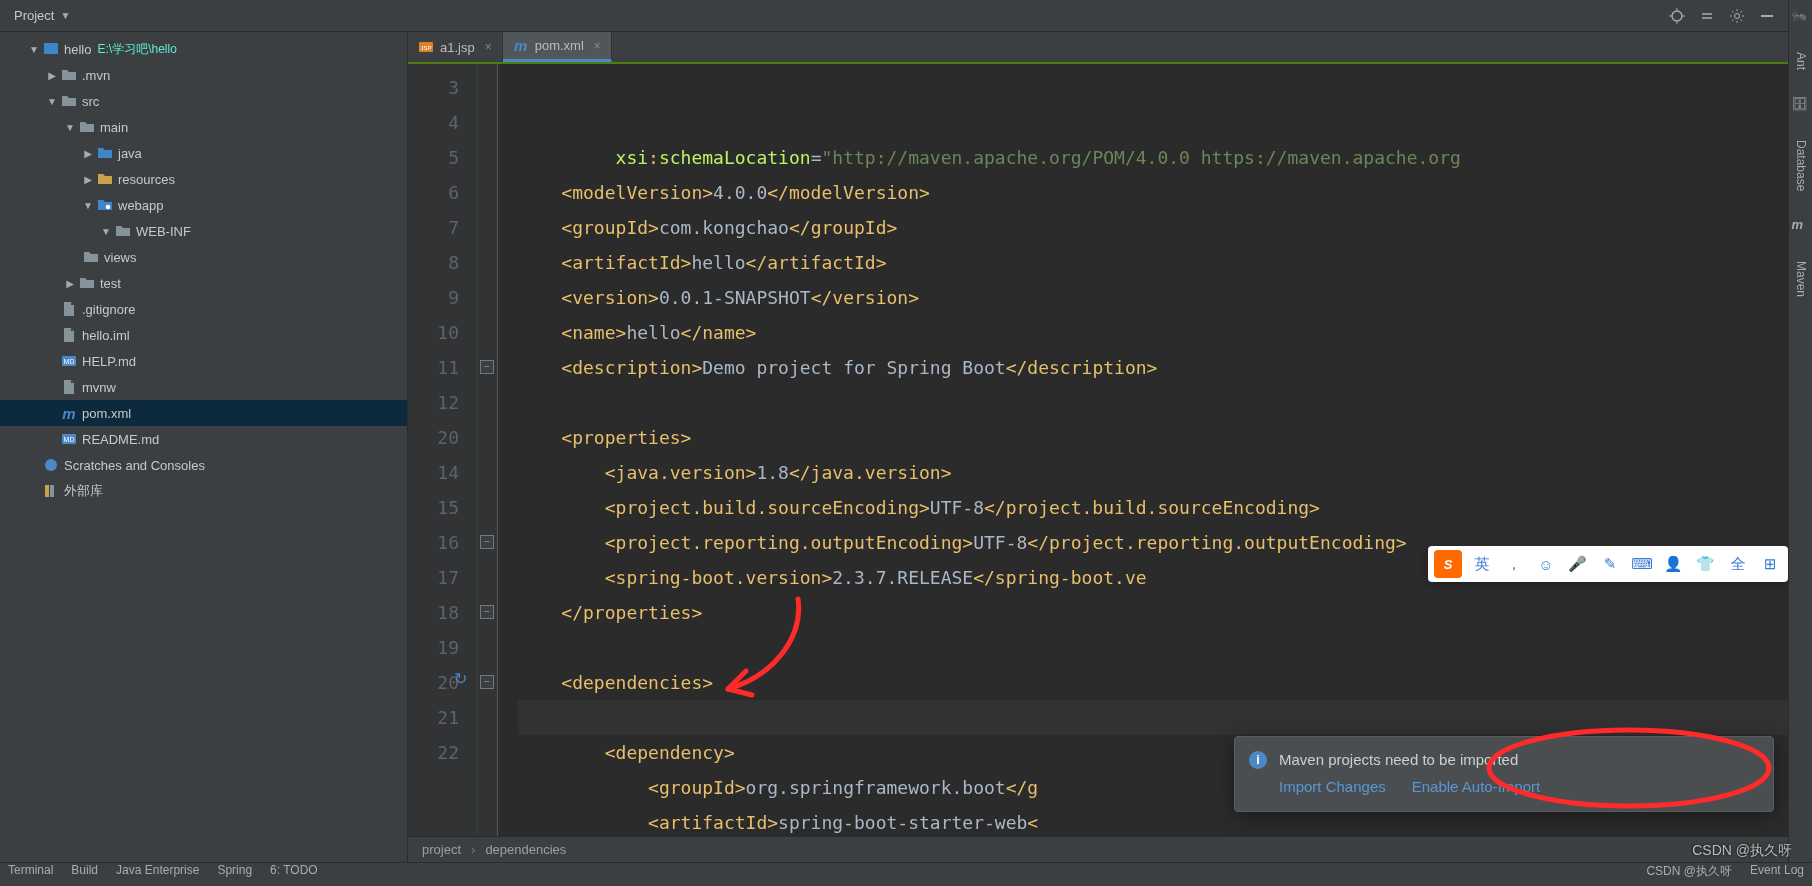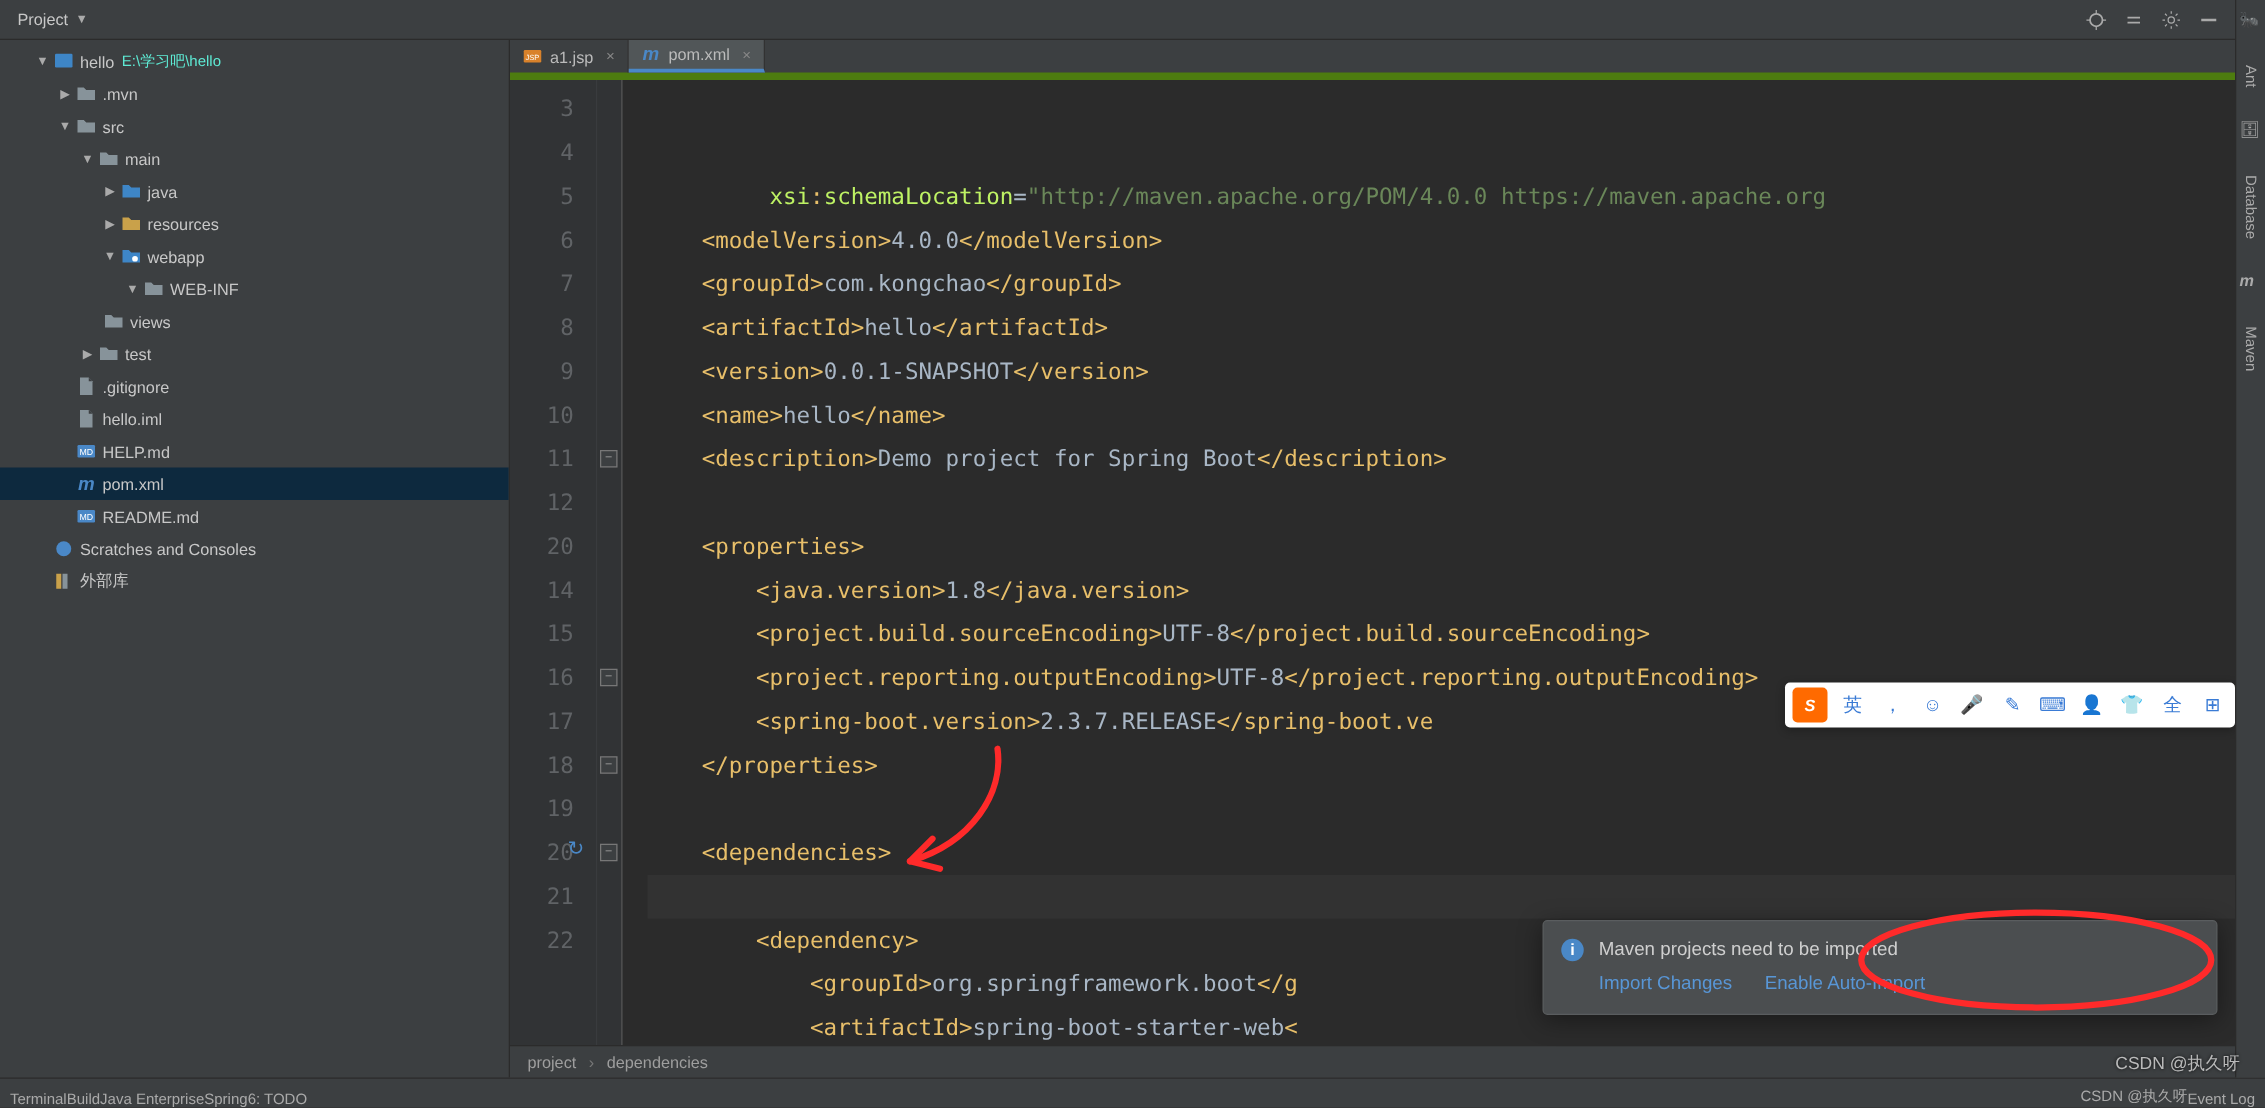--- a/index.html
+++ b/index.html
@@ -24,21 +24,21 @@
 .tw { display:inline-block; width:16px; text-align:center; color:#aaa; font-size:10px; }
 .ic { display:inline-flex; width:18px; height:18px; align-items:center; justify-content:center; margin-right:4px; }
 .ic svg { width:16px; height:16px; }
 .lbl { color:#c8c8c8; }
 .lbl.dim { color:#5eead4; margin-left:6px; font-size:12px; }
 .ind1 { padding-left:26px; } .ind2 { padding-left:44px; } .ind3 { padding-left:62px; }
 .ind4 { padding-left:80px; } .ind5 { padding-left:98px; } .ind6 { padding-left:66px; }
 
 
 .editor-area { flex:1; display:flex; flex-direction:column; min-width:0; background:#2b2b2b; position:relative; }
-.tabs { height:32px; display:flex; align-items:stretch; background:#3c3f41; border-bottom:6px solid #4d7c0f; }
+.tabs { height:32px; display:flex; align-items:stretch; background:#3c3f41; border-bottom:2px solid #4d7c0f; }
 .tab { display:flex; align-items:center; gap:6px; padding:0 10px; border-right:1px solid #323232; cursor:pointer; color:#bbb; font-size:13px; }
 .tab.active { background:#515658; border-bottom:3px solid #4a88c7; }
 .tab .close { color:#888; font-size:12px; padding-left:4px; }
 .tab-ic { width:16px; height:16px; display:inline-flex; align-items:center; justify-content:center; }
 
 .code-wrap { flex:1; display:flex; min-height:0; }
 .gutter { width:70px; background:#313335; color:#606366; text-align:right; padding:6px 18px 6px 0; font-family:Consolas,monospace; font-size:18px; line-height:35px; border-right:1px solid #3c3f41; user-select:none; }
 .fold-col { width:20px; background:#313335; border-right:1px solid #555; position:relative; }
 .fold-mark { position:absolute; left:2px; width:14px; height:14px; border:1px solid #777; background:#3c3f41; color:#999; font-size:10px; line-height:12px; text-align:center; cursor:pointer; }
 .code { flex:1; padding:6px 0 6px 20px; font-family:Consolas,monospace; font-size:18px; line-height:35px; white-space:pre; overflow:hidden; color:#a9b7c6; position:relative; }
@@ -46,21 +46,21 @@
 .t-tag { color:#e8bf6a; }
 .t-attr { color:#bef264; }
 .t-str { color:#6a8759; }
 .hl-line { background:#323232; }
 .arrow-anno { position:absolute; pointer-events:none; }
 
 .breadcrumb { height:26px; background:#3c3f41; border-top:1px solid #2b2b2b; display:flex; align-items:center; padding:0 14px; color:#9e9e9e; font-size:13px; gap:10px; }
 .breadcrumb .sep { color:#777; }
 
 
-.status { height:24px; background:#3c3f41; border-top:1px solid #2b2b2b; display:flex; align-items:flex-end; font-size:12px; color:#aaa; padding:0 8px; }
+.status { height:24px; background:#3c3f41; border-top:1px solid #2b2b2b; display:flex; align-items:flex-start; font-size:12px; color:#aaa; padding:0 8px; gap:18px; }
 .status .sp { flex:1; }
 .status .item { display:flex; align-items:center; gap:4px; cursor:pointer; }
 
 
 .rstrip { position:absolute; right:0; top:0; bottom:24px; width:24px; background:#3c3f41; border-left:1px solid #2b2b2b; display:flex; flex-direction:column; align-items:center; gap:20px; padding-top:8px; }
 .rstrip .vlabel { writing-mode:vertical-rl; font-size:12px; color:#aaa; cursor:pointer; padding:6px 0; }
 .rstrip .ic2 { width:18px; height:18px; color:#aaa; }
 
 
 .balloon { position:absolute; right:38px; bottom:50px; width:540px; background:#4b4e50; border:1px solid #5a5d5f; border-radius:4px; padding:14px 18px 16px 44px; box-shadow:0 4px 20px rgba(0,0,0,.4); }
@@ -238,20 +238,30 @@
         </div>
         <div class="tree-row ind2">
           <span class="tw"></span>
           <span class="ic">
             <svg viewBox="0 0 16 16">
               <rect x="1" y="3" width="14" height="10" rx="1" fill="#4a88c7"></rect>
               <text x="8" y="11" text-anchor="middle" font-size="7" fill="#fff">MD</text>
             </svg>
           </span>
           <span class="lbl">HELP.md</span>
+        </div>
+        <div class="tree-row ind2">
+          <span class="tw"></span>
+          <span class="ic">
+            <svg viewBox="0 0 16 16">
+              <path class="c-file" d="M3 1h7l3 3v11H3z"></path>
+              <path fill="#3c3f41" d="M10 1v3h3"></path>
+            </svg>
+          </span>
+          <span class="lbl">mvnw</span>
         </div>
         <div class="tree-row ind2 selected">
           <span class="tw"></span>
           <span class="ic">
             <span style="color:#4a88c7;font-weight:bold;font-style:italic;font-size:15px">m</span>
           </span>
           <span class="lbl">pom.xml</span>
         </div>
         <div class="tree-row ind2">
           <span class="tw"></span>

